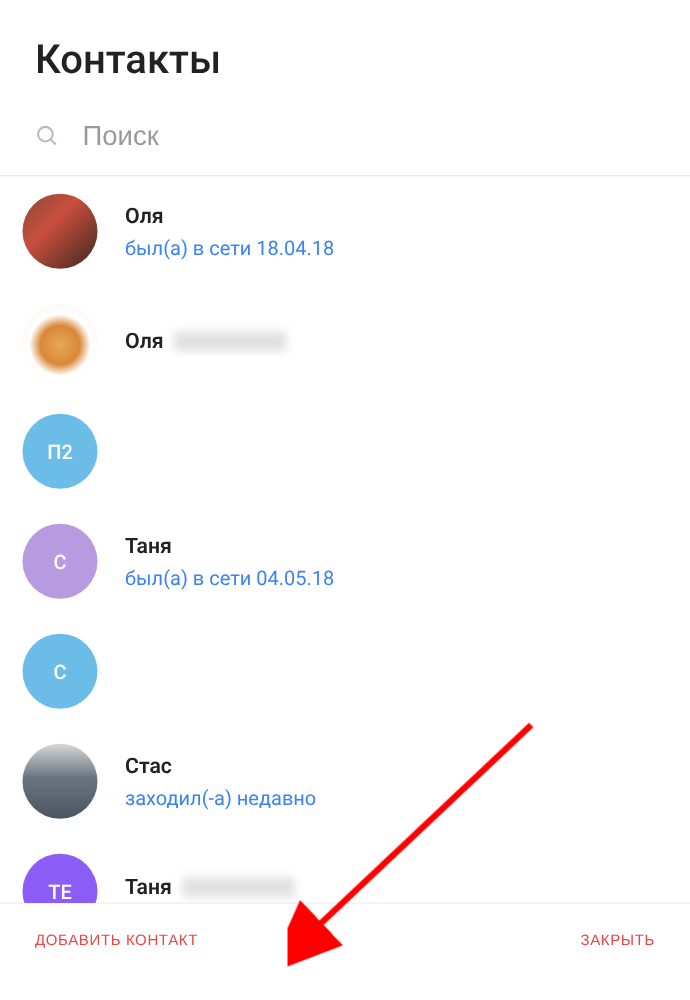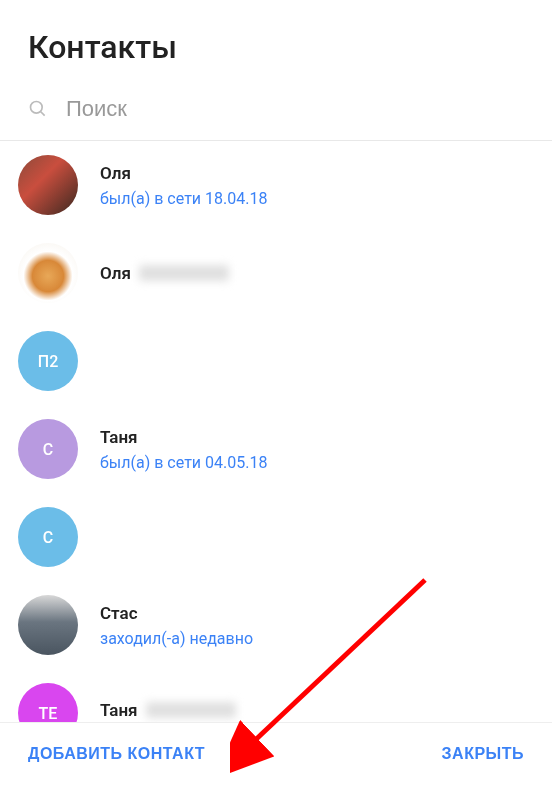--- a/index.html
+++ b/index.html
@@ -112,23 +112,23 @@
       display: flex;
       justify-content: space-between;
       align-items: center;
       padding: 22px 28px;
       border-top: 1px solid #eee;
       background: #fff;
     }
     .footer-btn {
       background: none;
       border: none;
-      font-size: 16px;
-      font-weight: 700;
-      color: #3b82f6;
+      font-size: 12px;
+      font-weight: 400;
+      color: #ef4444;
       cursor: pointer;
       letter-spacing: 0.5px;
     }
     .avatar-photo-1 {
       background: linear-gradient(135deg, #8b4a3a 0%, #c94e3e 40%, #3a2820 100%);
     }
     .avatar-photo-2 {
       background: radial-gradient(circle at 50% 55%, #e8a858 0%, #d88838 35%, #fff 55%, #f5f0e8 100%);
     }
     .avatar-photo-3 {
@@ -194,21 +194,21 @@
     <div class="contact">
       <div class="avatar avatar-photo-3"></div>
       <div class="contact-info">
         <div class="contact-name">
           <span>Стас</span>
         </div>
         <div class="contact-status">заходил(-а) недавно</div>
       </div>
     </div>
     <div class="contact">
-      <div class="avatar" style="background: #d946ef;">ТЕ</div>
+      <div class="avatar" style="background: #8b5cf6;">ТЕ</div>
       <div class="contact-info">
         <div class="contact-name">
           <span>Таня</span>
           <span class="blur-box"></span>
         </div>
         <div class="contact-status"></div>
       </div>
     </div>
   </div>
 

